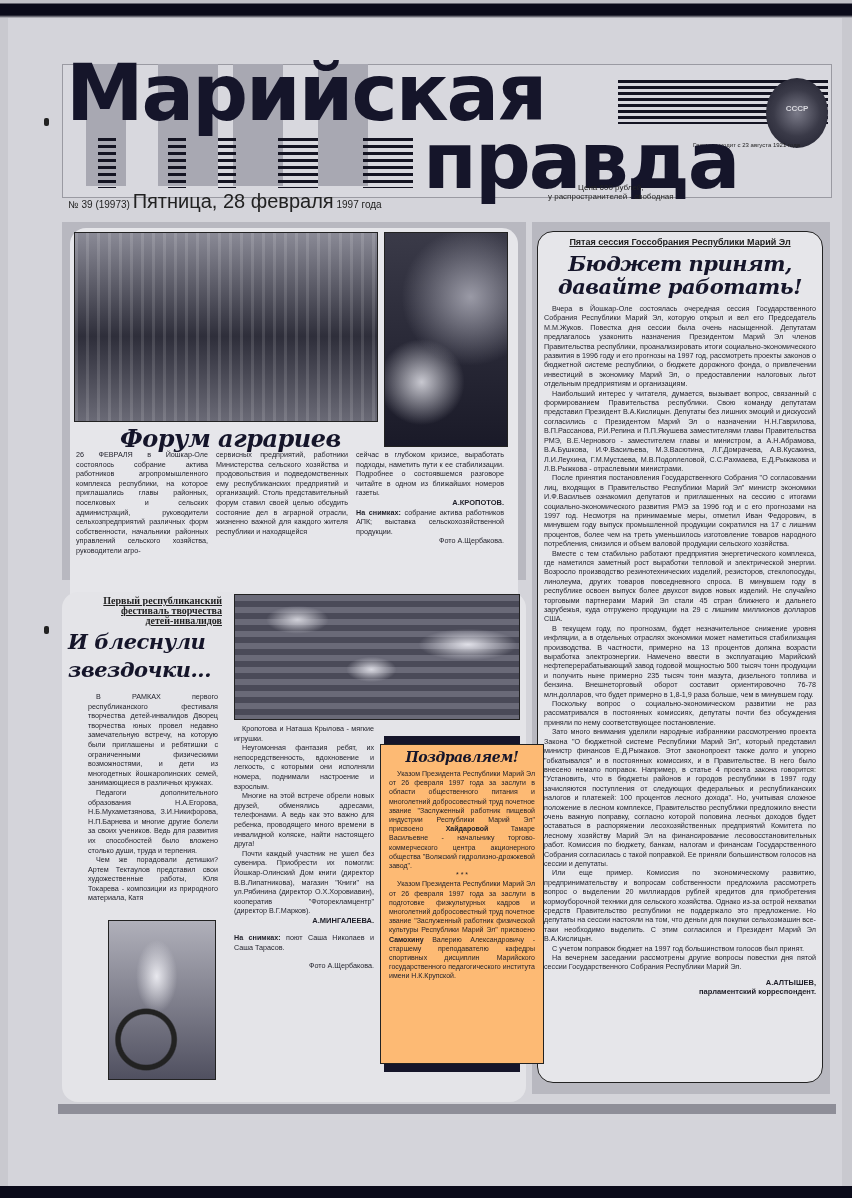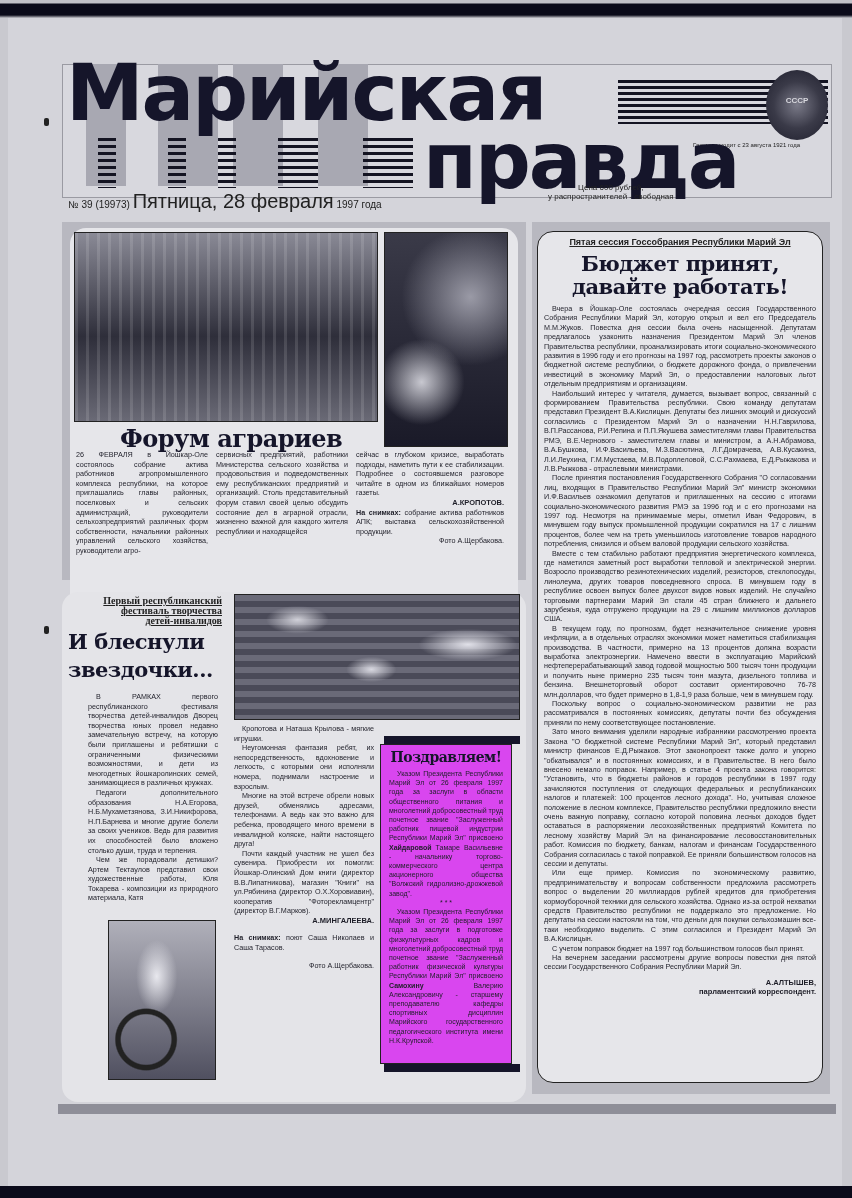--- a/index.html
+++ b/index.html
@@ -37,21 +37,21 @@
     font-size: 78px; letter-spacing: -2px; color: #15152a; line-height: 1;
   }
   .title-2 {
     position: absolute; left: 365px; top: 62px;
     font-family: "DejaVu Sans", sans-serif; font-weight: bold;
     font-size: 78px; letter-spacing: -2px; color: #15152a; line-height: 1;
   }
   .title-stripes { position: absolute; left: 560px; top: 20px; width: 210px; height: 44px;
     background: repeating-linear-gradient(#141422 0 3px, transparent 3px 6px); }
   .emblem {
-    position: absolute; left: 708px; top: 10px; width: 62px; height: 70px; border-radius: 50%;
+    position: absolute; left: 708px; top: 18px; width: 62px; height: 70px; border-radius: 50%;
     background: radial-gradient(circle, #7a7a88 0, #3a3a48 50%, #1e1e2c 100%);
     color: #d8d8de; font-size: 8px; text-align: center; padding-top: 26px; font-weight: bold;
   }
   .since { position: absolute; left: 635px; top: 82px; font-size: 6px; color: #222; }
   .issue-line { position: absolute; left: 10px; top: 130px; font-size: 10px; color: #222; white-space: nowrap; }
   .issue-line .big { font-size: 20px; }
   .price { position: absolute; left: 490px; top: 124px; font-size: 8px; text-align: center; line-height: 1.1; color: #222; }
 
   
   .box { position: absolute; background: #e6e6ea; border-radius: 16px; }
@@ -76,21 +76,21 @@
       radial-gradient(ellipse at 82% 40%, #e0e0e8 0, transparent 15%),
       repeating-linear-gradient(#6a6a78 0 6px, #4a4a58 6px 12px);
   }
   .photo.wheel {
     background-image:
       radial-gradient(circle at 35% 75%, transparent 18%, #222 19%, #222 22%, transparent 23%),
       radial-gradient(ellipse at 45% 35%, #e8e8ee 0, transparent 25%),
       linear-gradient(#b0b0ba, #505060);
   }
   .headline {
-    font-family: "DejaVu Serif", serif; font-weight: bold; 
+    font-family: "DejaVu Serif", serif; font-weight: bold; font-style: italic;
     color: #15152a; letter-spacing: -0.5px;
   }
   .kicker { font-weight: bold; text-decoration: underline; font-size: 9px; color: #222; }
   .txt { font-size: 7.2px; line-height: 9.6px; color: #1e1e28; text-align: justify; }
   .txt p { text-indent: 8px; }
   .sig { text-align: right; font-weight: bold; font-size: 7.5px; }
   .col { position: absolute; }
 </style>
 </head>
 <body>
@@ -188,21 +188,21 @@
     <p>Кропотова и Наташа Крылова - мягкие игрушки.</p>
     <p>Неугомонная фантазия ребят, их непосредственность, вдохновение и легкость, с которыми они исполняли номера, поднимали настроение и взрослым.</p>
     <p>Многие на этой встрече обрели новых друзей, обменялись адресами, телефонами. А ведь как это важно для ребенка, проводящего много времени в инвалидной коляске, найти настоящего друга!</p>
     <p>Почти каждый участник не ушел без сувенира. Приобрести их помогли: Йошкар-Олинский Дом книги (директор В.В.Липатникова), магазин "Книги" на ул.Рябинина (директор О.Х.Хоровиавин), кооператив "Фоторекламцентр" (директор В.Г.Марков).</p>
     <div class="sig">А.МИНГАЛЕЕВА.</div>
     <div style="margin-top:8px;"><b>На снимках:</b> <span>поют Саша Николаев и Саша Тарасов.</span></div>
     <div style="text-align:right;margin-top:8px;">Фото А.Щербакова.</div>
   </div>
 
   <div style="position:absolute;left:322px;top:144px;width:136px;height:8px;background:#15152a;"></div>
-  <div style="position:absolute;left:318px;top:152px;width:132px;height:320px;border:1px solid #222;background:#d946ef;">
+  <div style="position:absolute;left:318px;top:152px;width:164px;height:320px;border:1px solid #222;background:#fdba74;">
     <div class="headline" style="text-align:center;font-size:14px;margin-top:4px;">Поздравляем!</div>
     <div class="txt" style="padding:4px 8px;font-size:7px;line-height:9.2px;">
       <p><span>Указом Президента Республики Марий Эл от 26 февраля 1997 года за заслуги в области общественного питания и многолетний добросовестный труд почетное звание "Заслуженный работник пищевой индустрии Республики Марий Эл" присвоено</span> <b>Хайдаровой</b> <span>Тамаре Васильевне - начальнику торгово-коммерческого центра акционерного общества "Волжский гидролизно-дрожжевой завод".</span></p>
       <div style="text-align:center;">* * *</div>
       <p><span>Указом Президента Республики Марий Эл от 26 февраля 1997 года за заслуги в подготовке физкультурных кадров и многолетний добросовестный труд почетное звание "Заслуженный работник физической культуры Республики Марий Эл" присвоено</span> <b>Самохину</b> <span>Валерию Александровичу - старшему преподавателю кафедры спортивных дисциплин Марийского государственного педагогического института имени Н.К.Крупской.</span></p>
     </div>
   </div>
   <div style="position:absolute;left:322px;top:472px;width:136px;height:8px;background:#15152a;"></div>
 </div>
 

